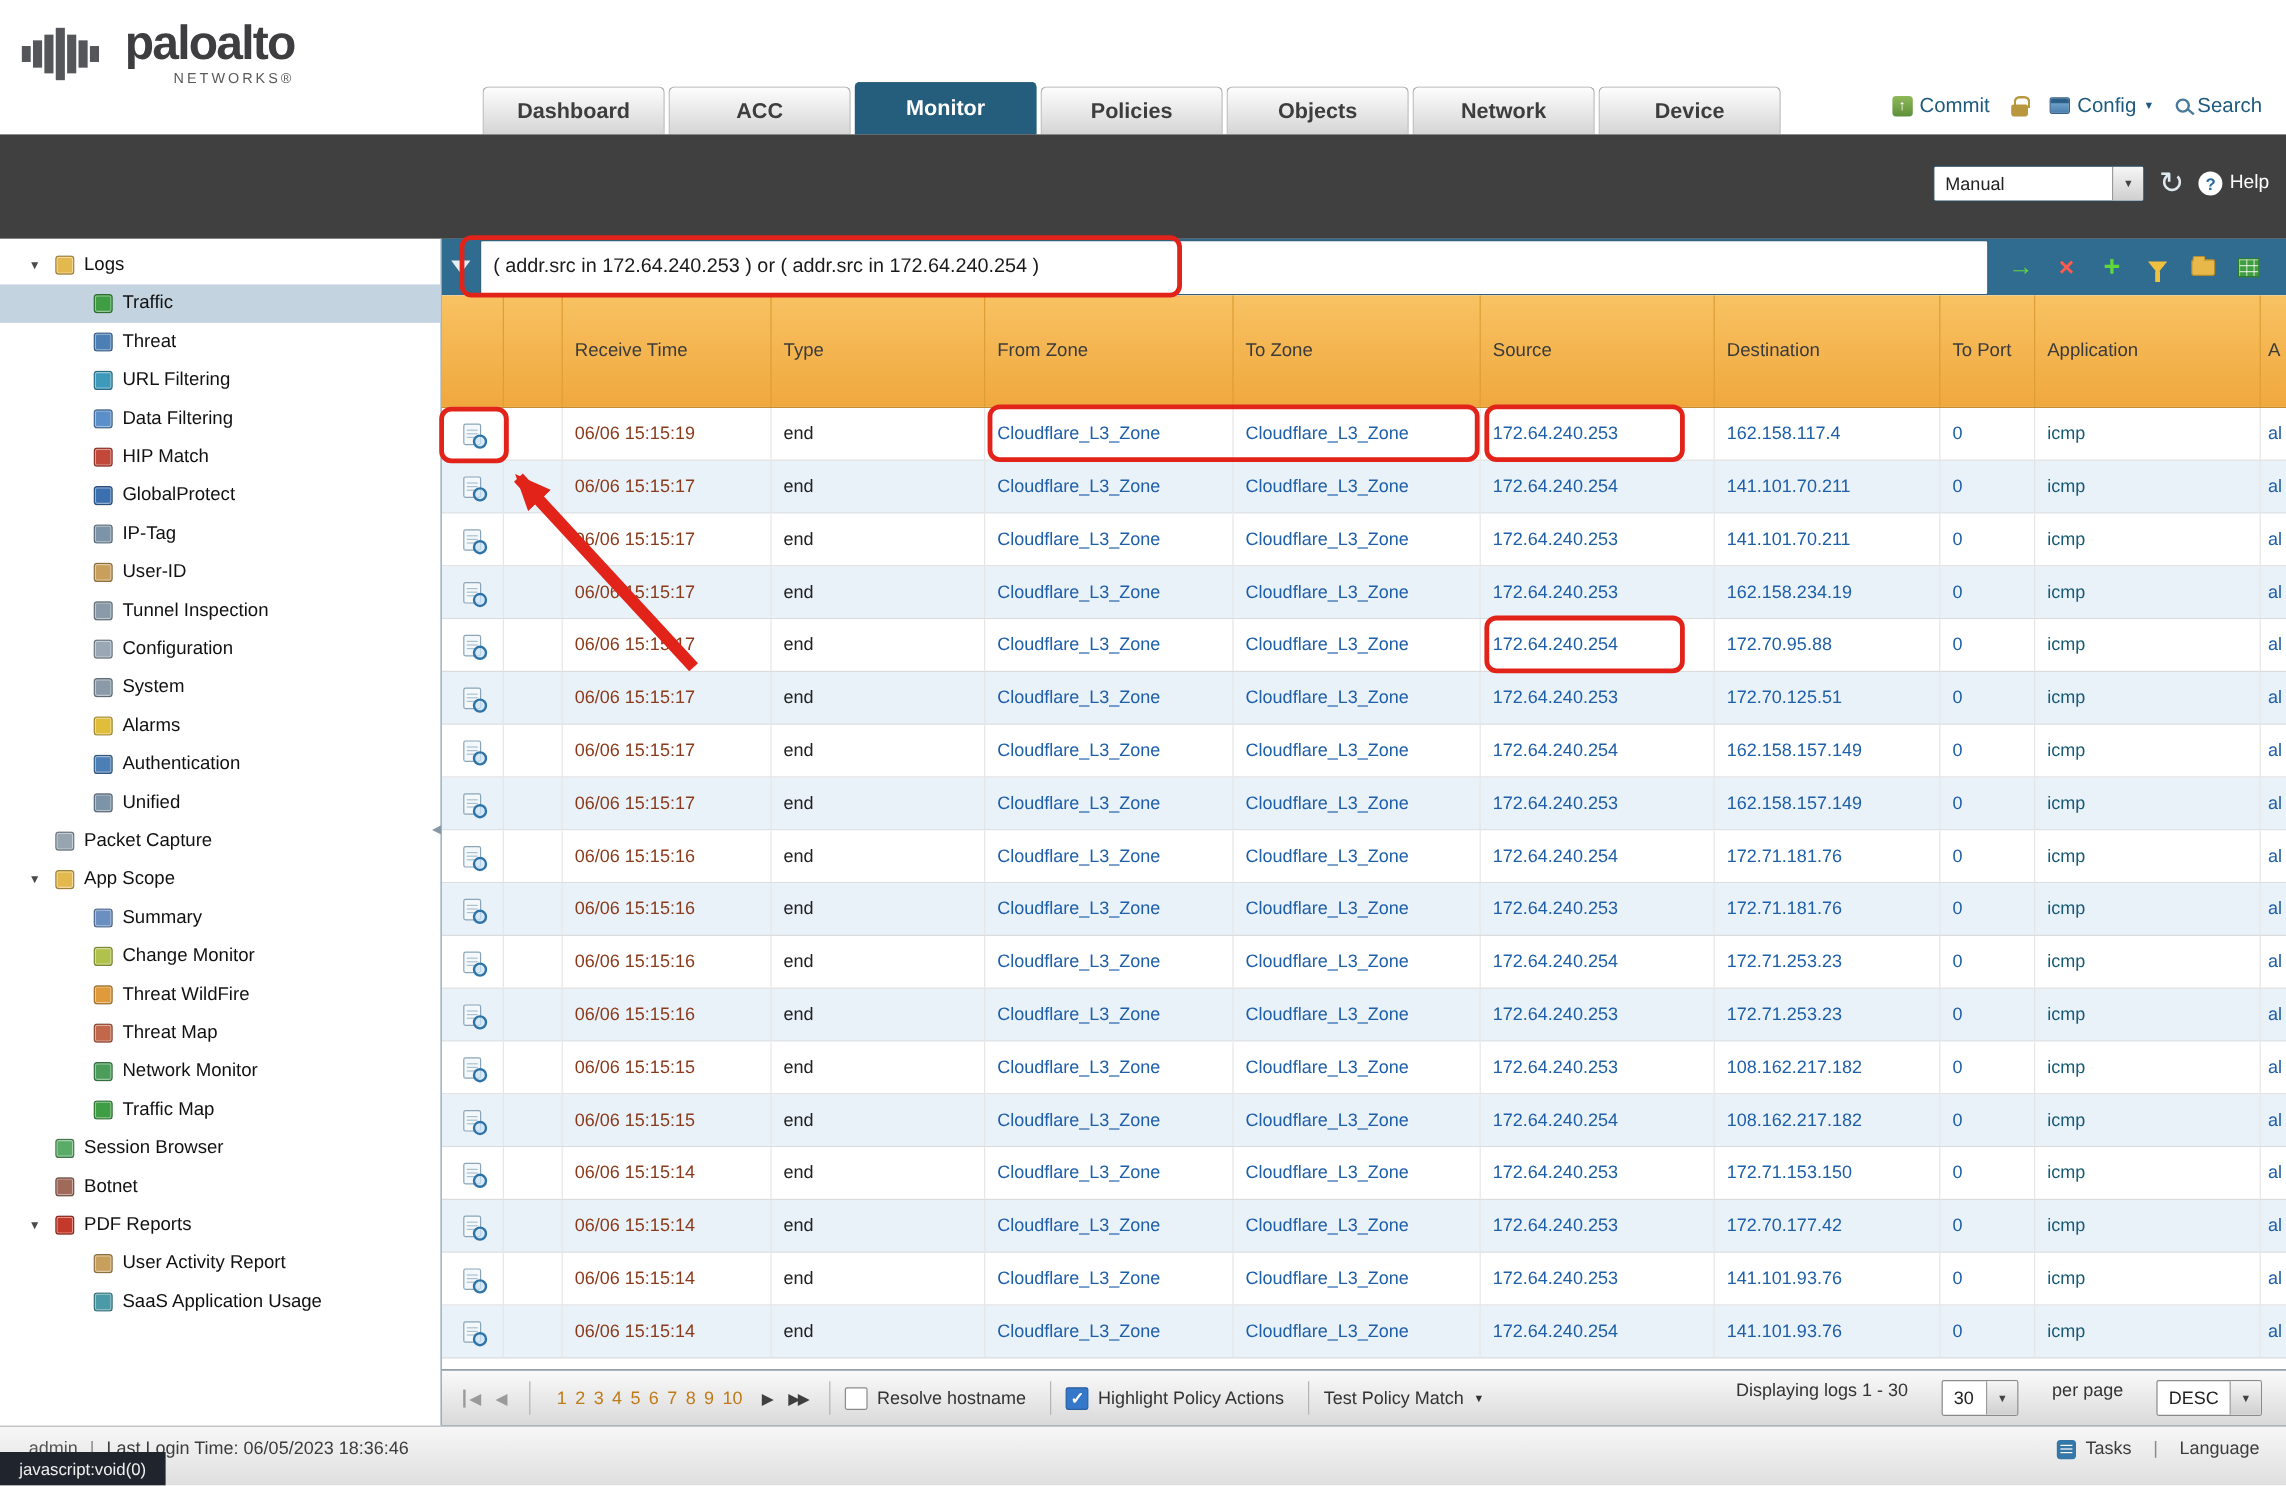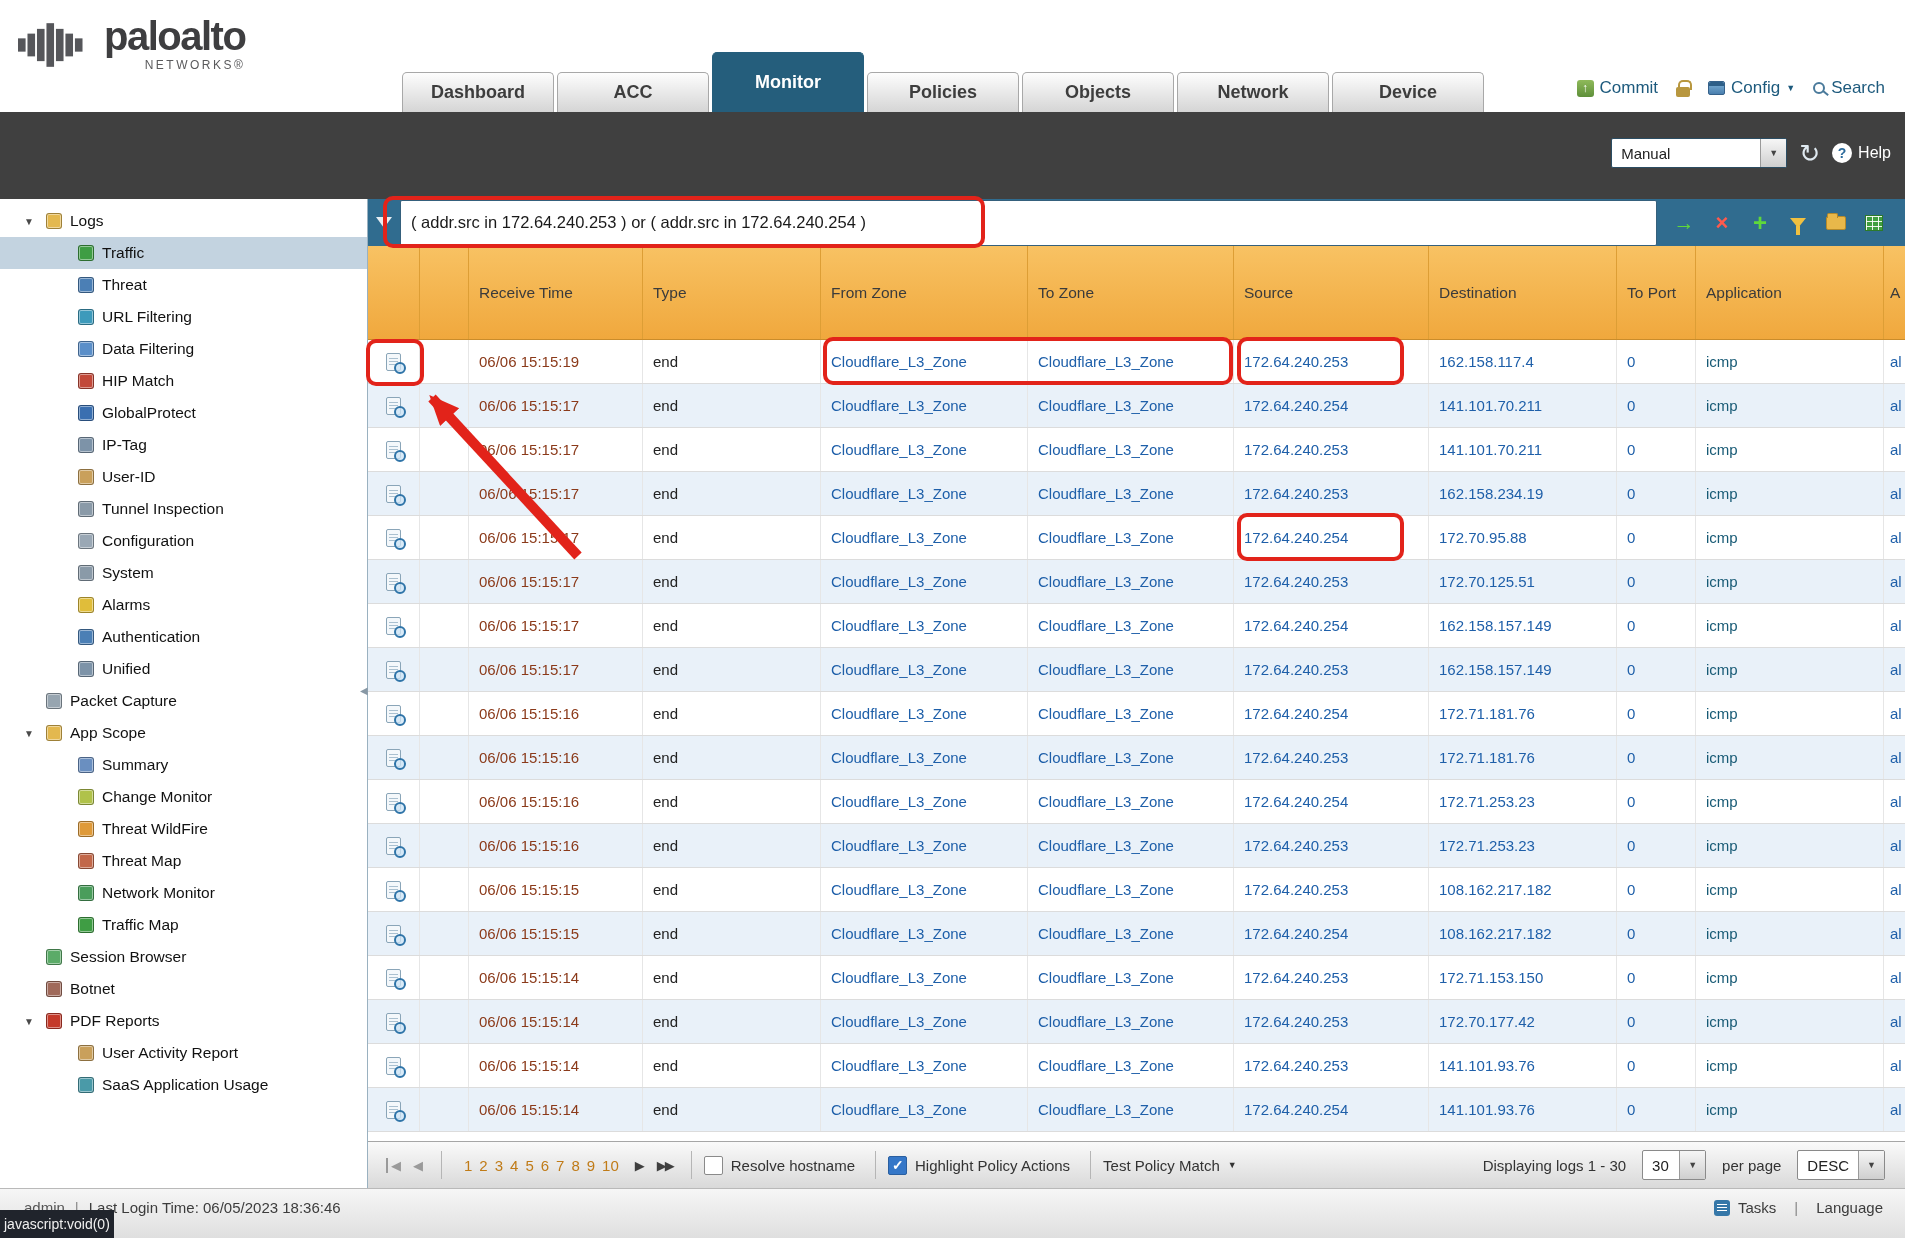--- a/index.html
+++ b/index.html
@@ -8,21 +8,21 @@
 .screen{position:relative;width:1905px;height:1238px;overflow:hidden}
 
 
 .top-header{position:absolute;top:0;left:0;width:100%;height:112px;background:#fff}
 .brand{position:absolute;left:18px;top:16px;display:flex;align-items:flex-start;gap:12px}
 .logo-mark{width:74px;height:58px}
 .brand-name{font-size:40px;font-weight:bold;color:#3e3e40;letter-spacing:-1.5px;line-height:1}
 .brand-sub{font-size:12px;color:#5a5a5c;letter-spacing:2.5px;text-align:right;margin-top:2px}
 .main-tabs{position:absolute;left:402px;bottom:0;display:flex;align-items:flex-end;gap:3px}
 .tab{width:152px;height:40px;display:flex;align-items:center;justify-content:center;font-size:18px;font-weight:bold;color:#3d3d3d;background:linear-gradient(#fdfdfd,#d5d5d5);border:1px solid #a8a8a8;border-bottom:none;border-radius:5px 5px 0 0}
-.tab.active{background:#255e7c;border-color:#255e7c;color:#fff;height:60px}
+.tab.active{background:#255e7c;border-color:#255e7c;color:#fff;height:44px}
 .header-actions{position:absolute;right:20px;bottom:14px;display:flex;align-items:center;gap:18px;color:#1d5a7d;font-size:17px}
 .hact{display:inline-flex;align-items:center;gap:6px}
 .commit-icon{width:17px;height:17px;border-radius:3px;background:linear-gradient(#8fba5a,#5e8f3a);color:#fff;font-size:12px;display:inline-flex;align-items:center;justify-content:center;font-weight:bold}
 .lock-icon{position:relative;display:inline-block;width:14px;height:10px;background:#b8973f;border-radius:2px;margin-top:7px}
 .lock-icon::before{content:"";position:absolute;left:2px;top:-7px;width:10px;height:8px;border:2px solid #b8973f;border-bottom:none;border-radius:5px 5px 0 0}
 .config-icon{position:relative;display:inline-block;width:17px;height:14px;background:linear-gradient(#7fb3d8,#4a7fae);border:1px solid #35618a;border-radius:2px}
 .config-icon::before{content:"";position:absolute;left:0;top:0;right:0;height:4px;background:#2e5f88;border-radius:2px 2px 0 0}
 .search-icon{position:relative;display:inline-block;width:12px;height:12px;border:2px solid #4a7a9b;border-radius:50%}
 .search-icon::after{content:"";position:absolute;width:7px;height:2px;background:#4a7a9b;right:-6px;bottom:-2px;transform:rotate(40deg)}
 .caret{font-size:9px;color:#1d5a7d}
@@ -93,33 +93,33 @@
 .nav.last{letter-spacing:-2px}
 .vdiv{width:1px;height:28px;background:#b5b5b5;margin:0 12px}
 .pages{display:inline-flex;gap:7px;margin:0 10px}
 .page-num{color:#c07b17;font-size:15px}
 .checkbox{width:19px;height:19px;border:1px solid #8a8a8a;border-radius:2px;background:#fff;position:relative;margin-right:8px;flex:0 0 19px}
 .checkbox.checked{background:#3577c8;border-color:#2a5fa0}
 .checkbox.checked::after{content:"✓";position:absolute;left:3px;top:0;color:#fff;font-size:14px;font-weight:bold}
 .cb-label{margin-right:8px;white-space:nowrap}
 .test-policy{display:inline-flex;align-items:center;gap:8px;white-space:nowrap}
 .test-policy .caret{color:#333}
-.right-group{margin-left:auto;display:inline-flex;align-items:center;gap:16px;padding-right:8px}
+.right-group{margin-left:auto;display:inline-flex;gap:28px;padding-right:8px}
 .combo.small{height:30px;border:1px solid #8a8a8a}
 .combo.small .val{min-width:36px}
 .combo.desc .val{min-width:52px}
 
 
 .footer{position:absolute;top:1188px;left:0;width:100%;height:50px;background:linear-gradient(#f6f6f6,#dfdfdf);border-top:1px solid #b9b9b9;display:flex;align-items:flex-start;padding:10px 0 0 24px;font-size:15px;color:#3c3c3c}
 .fdiv{color:#8a8a8a;margin:0 10px}
 .footer-user{color:#555}
 .footer-right{margin-left:auto;display:inline-flex;align-items:center;padding-right:22px;gap:8px}
 .tasks-icon{width:16px;height:16px;border-radius:3px;background:#3577a8;position:relative;display:inline-block}
 .tasks-icon::after{content:"";position:absolute;left:3px;top:4px;width:10px;height:1px;background:#fff;box-shadow:0 3px 0 #fff,0 6px 0 #fff}
-.status-tooltip{position:absolute;left:0;bottom:0;background:#20242c;color:#f0f0f0;font-size:14px;padding:6px 4px;z-index:60;white-space:nowrap}
+.status-tooltip{position:absolute;left:0;bottom:0;background:#20242c;color:#f0f0f0;font-size:14px;padding:6px 16px;z-index:60;white-space:nowrap}
 
 
 .annotation{position:absolute;border:4px solid #e2231a;border-radius:10px;z-index:50;pointer-events:none}
 #ann-filter{left:383px;top:196px;width:602px;height:52px}
 #ann-zones{left:823px;top:337px;width:410px;height:48px}
 #ann-source1{left:1237px;top:337px;width:167px;height:48px}
 #ann-source5{left:1237px;top:513px;width:167px;height:48px}
 #ann-icon{left:366px;top:339px;width:58px;height:47px}
 .annotation-arrow{position:absolute;left:360px;top:372px;z-index:50;pointer-events:none}
 </style>

